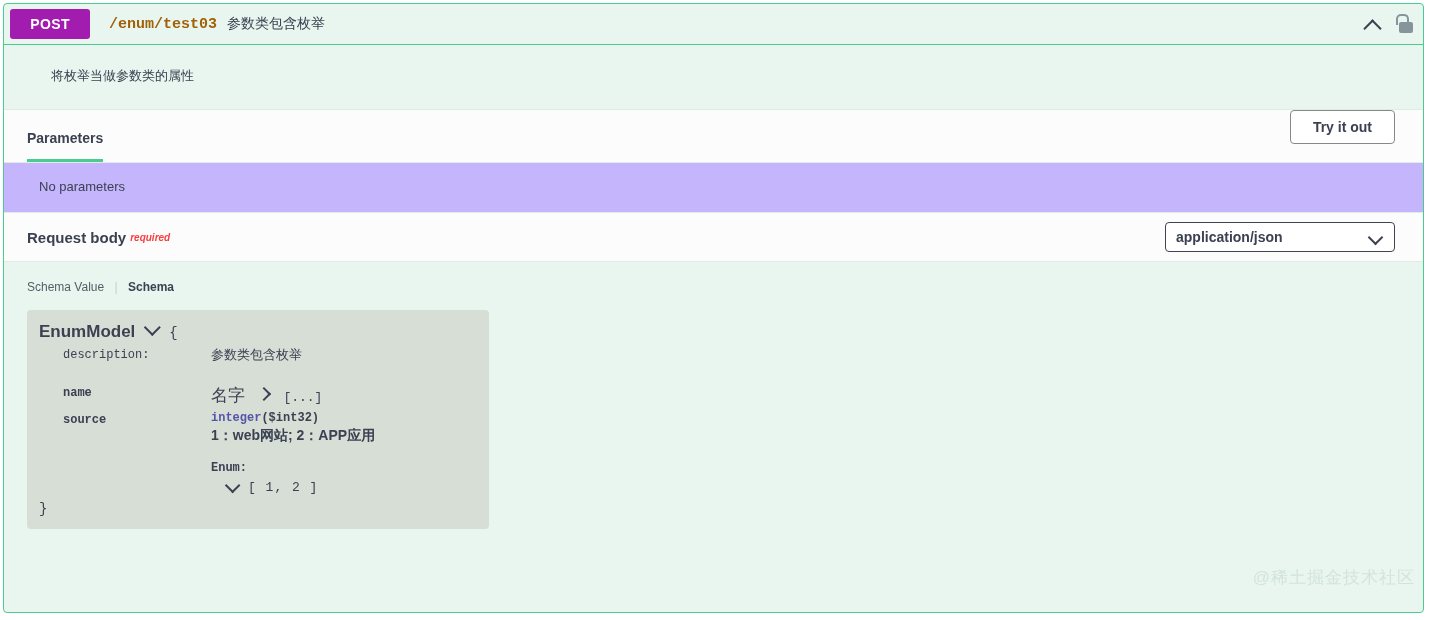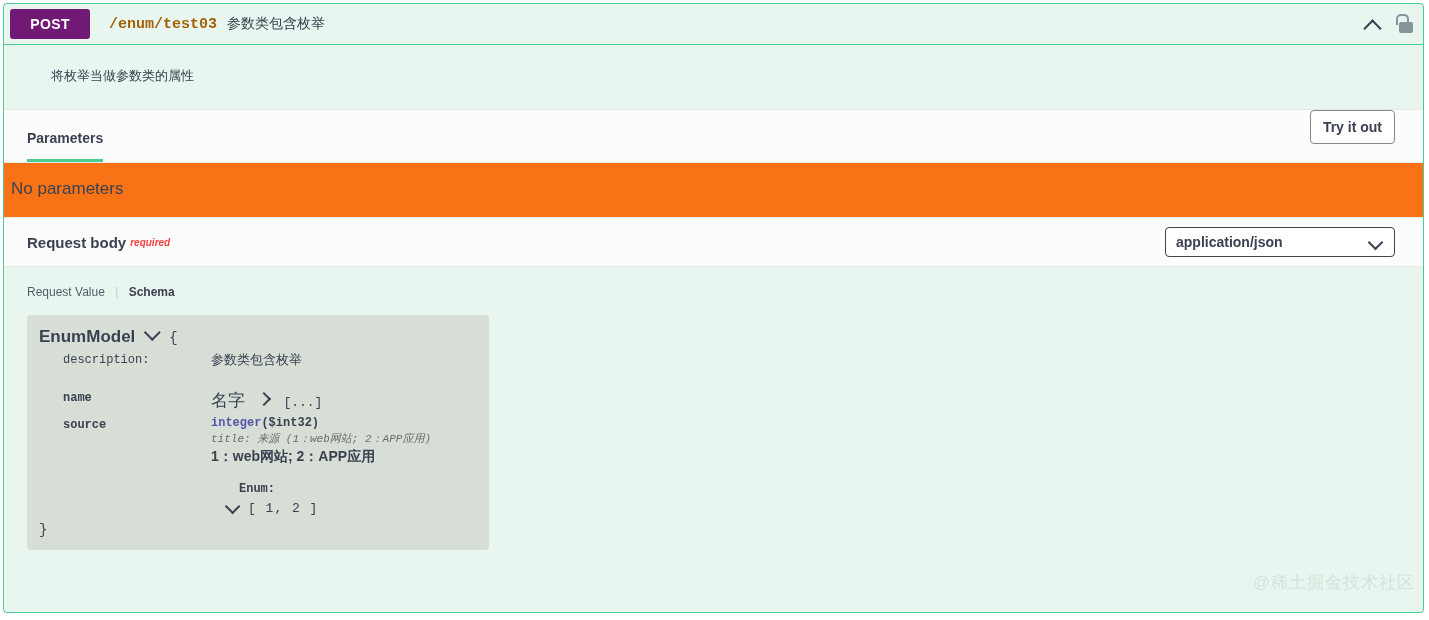--- a/index.html
+++ b/index.html
@@ -35,21 +35,21 @@
     display: flex;
     align-items: center;
     padding: 0 9px 0 6px;
     box-sizing: border-box;
   }
   .http-method {
     width: 80px;
     height: 30px;
     line-height: 30px;
     text-align: center;
-    background: #701a75;
+    background: #a21caf;
     color: #ffffff;
     border-radius: 3px;
     font-size: 14px;
     font-weight: bold;
     font-family: "Liberation Sans", sans-serif;
     letter-spacing: 0.4px;
     flex: none;
   }
   .op-path {
     margin-left: 19px;
@@ -145,30 +145,30 @@
   }
   .hdr-spacer { flex: 1 1 auto; }
   .try-out-btn {
     border: 1px solid #888888;
     background: #ffffff;
     border-radius: 4px;
     color: #3b4151;
     font-size: 14px;
     font-weight: bold;
     font-family: "Liberation Sans", sans-serif;
-    padding: 8px 12px;
+    padding: 8px 22px;
     cursor: pointer;
   }
 
   
   .no-params {
-    padding: 16px 0 18px 7px;
-    font-size: 17px;
-    color: #3b4151;
-    background: #f97316;
+    padding: 16px 0 18px 35px;
+    font-size: 13px;
+    color: #3b4151;
+    background: #c4b5fd;
   }
 
   
   .reqbody-header {
     height: 48px;
     display: flex;
     align-items: center;
     padding-left: 23px;
     padding-right: 28px;
     box-sizing: border-box;
@@ -341,21 +341,20 @@
     font-weight: bold;
     color: #3b4151;
     margin-top: 2px;
   }
   .enum-label {
     font-family: "Liberation Mono", monospace;
     font-size: 12px;
     font-weight: bold;
     color: #3b4151;
     margin-top: 16px;
-    margin-left: 28px;
   }
   .enum-values-row {
     margin-top: 5px;
     padding-left: 14px;
     display: flex;
     align-items: center;
   }
   .chevron-down-small {
     display: inline-block;
     width: 9px;
@@ -426,21 +425,21 @@
       <div class="content-type-select">
         <span>application/json</span>
         <span class="chev"></span>
       </div>
     </div>
   </div>
 
   <div class="body-area">
 
     <div class="example-tabs">
-      <span class="tab-example">Request Value</span>
+      <span class="tab-example">Schema Value</span>
       <span class="divider">|</span>
       <span class="tab-schema">Schema</span>
     </div>
 
     <div class="model-box">
 
       <div class="model-title-row">
         <span class="model-title">EnumModel</span>
         <span class="model-toggle"></span>
         <span class="brace">{</span>
@@ -459,21 +458,20 @@
           <span class="name-zh">名字</span>
           <span class="chevron-right"></span>
           <span class="brackets">[...]</span>
         </span>
       </div>
 
       <div class="prop-row">
         <span class="prop-key">source</span>
         <span class="prop-val">
           <div class="type-text"><span>integer</span><span class="fmt">($int32)</span></div>
-          <div class="title-italic">title: 来源 (1：web网站; 2：APP应用)</div>
           <div class="enum-desc-bold">1：web网站;  2：APP应用</div>
           <div class="enum-label">Enum:</div>
           <div class="enum-values-row">
             <span class="chevron-down-small"></span>
             <span class="enum-values">[ 1, 2 ]</span>
           </div>
         </span>
       </div>
 
       <div class="close-brace">}</div>

